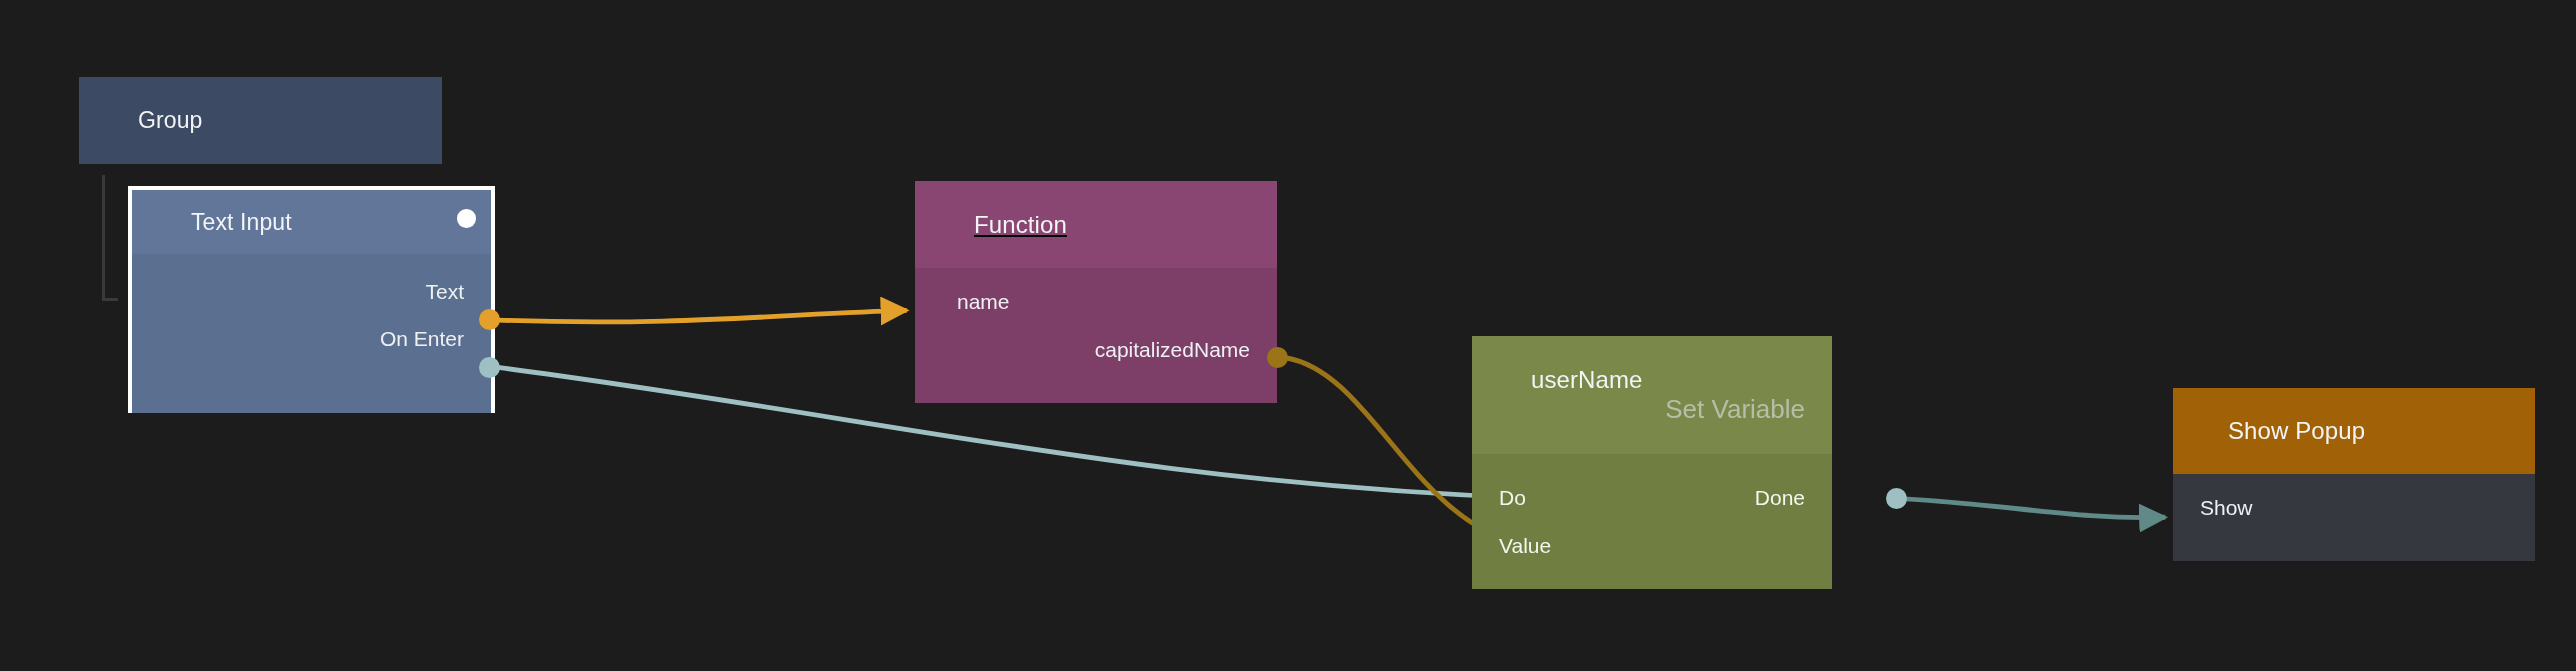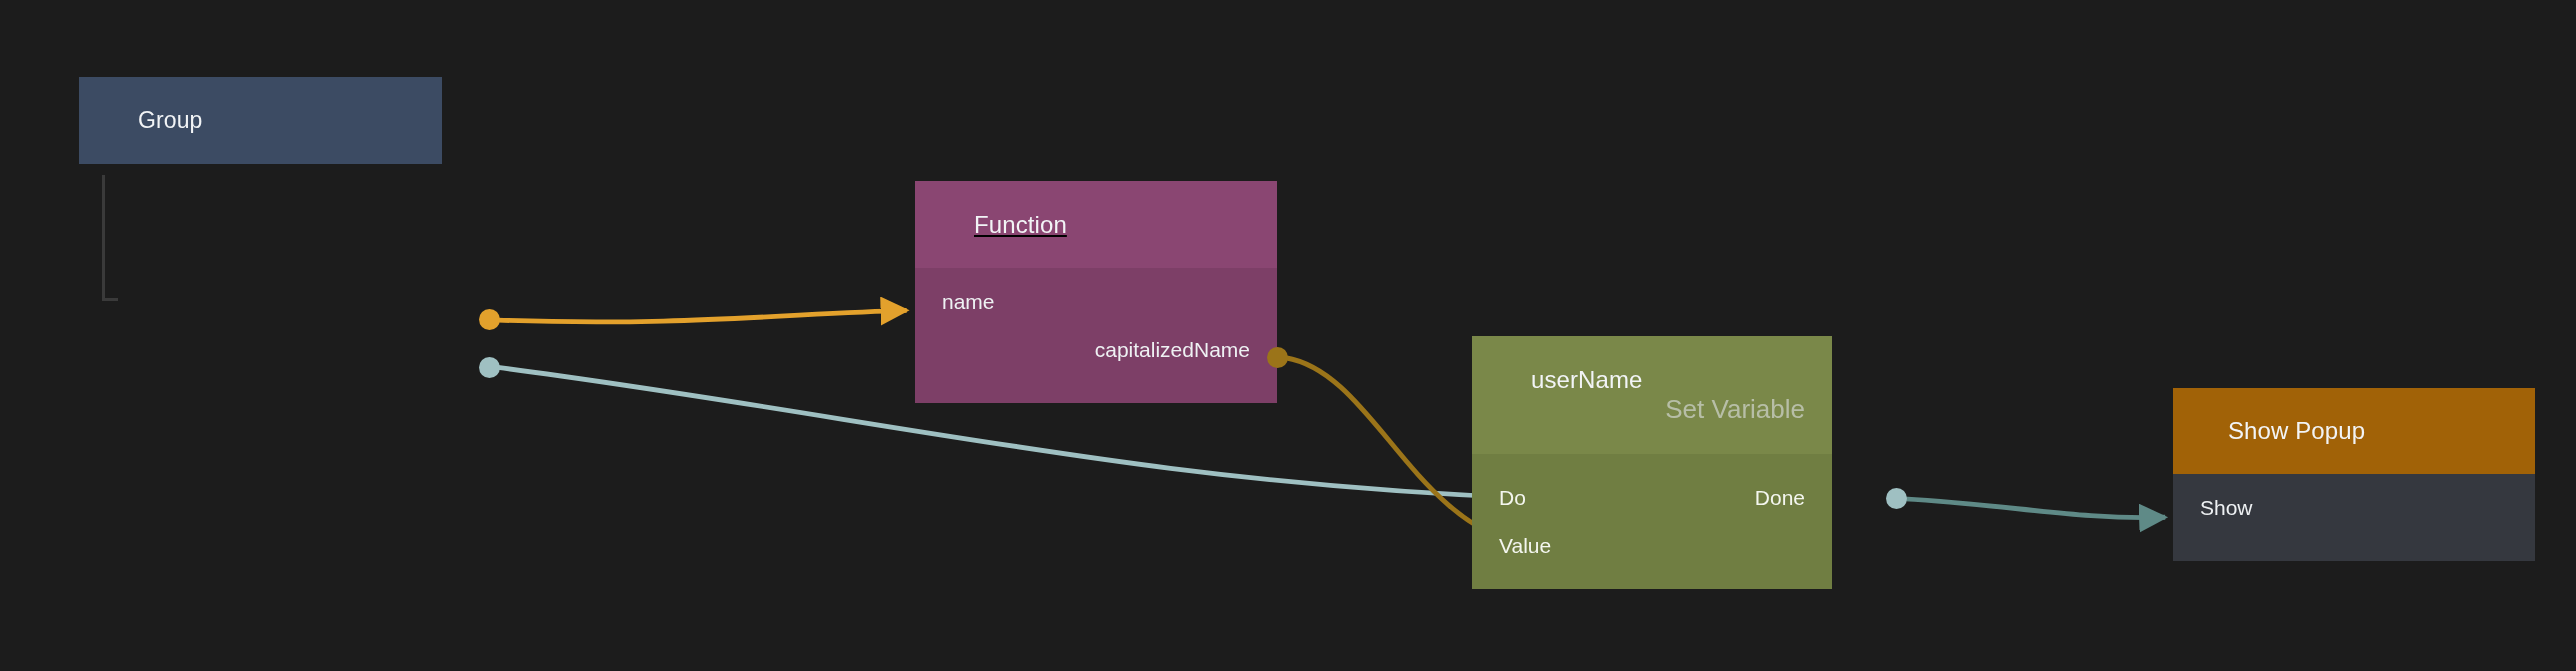--- a/index.html
+++ b/index.html
@@ -235,30 +235,44 @@
     <div class="node-header">
       <div class="node-title">Group</div>
     </div>
   </div>
 
   <div class="tree-connector">
     <div class="tree-v"></div>
     <div class="tree-h"></div>
   </div>
 
+  <div class="node" id="textinput-node">
+    <div class="node-header">
+      <div class="node-title">Text Input</div>
+    </div>
+    <div id="textinput-badge"></div>
+    <div class="node-body">
+      <div class="port-row out" style="top:25px;">
+        <span class="port-label">Text</span>
+      </div>
+      <div class="port-row out" style="top:72px;">
+        <span class="port-label">On Enter</span>
+      </div>
+    </div>
+  </div>
 
   <div class="port-dot" style="left:479px; top:309px; width:21px; height:21px; background:#e3a12c;"></div>
   <div class="port-dot" style="left:479px; top:357px; width:21px; height:21px; background:#9fc0c2;"></div>
 
   <div class="node" id="function-node">
     <div class="node-header">
       <div class="node-title">Function</div>
     </div>
     <div class="node-body">
-      <div class="port-row in" style="top:21px;">
+      <div class="port-row in" style="top:21px;margin-left:15px;">
         <span class="port-label">name</span>
       </div>
       <div class="port-row out" style="top:69px;">
         <span class="port-label">capitalizedName</span>
       </div>
     </div>
   </div>
   <div class="port-dot" style="left:1267px; top:347px; width:21px; height:21px; background:#9b7419;"></div>
 
   <div class="node" id="setvar-node">

